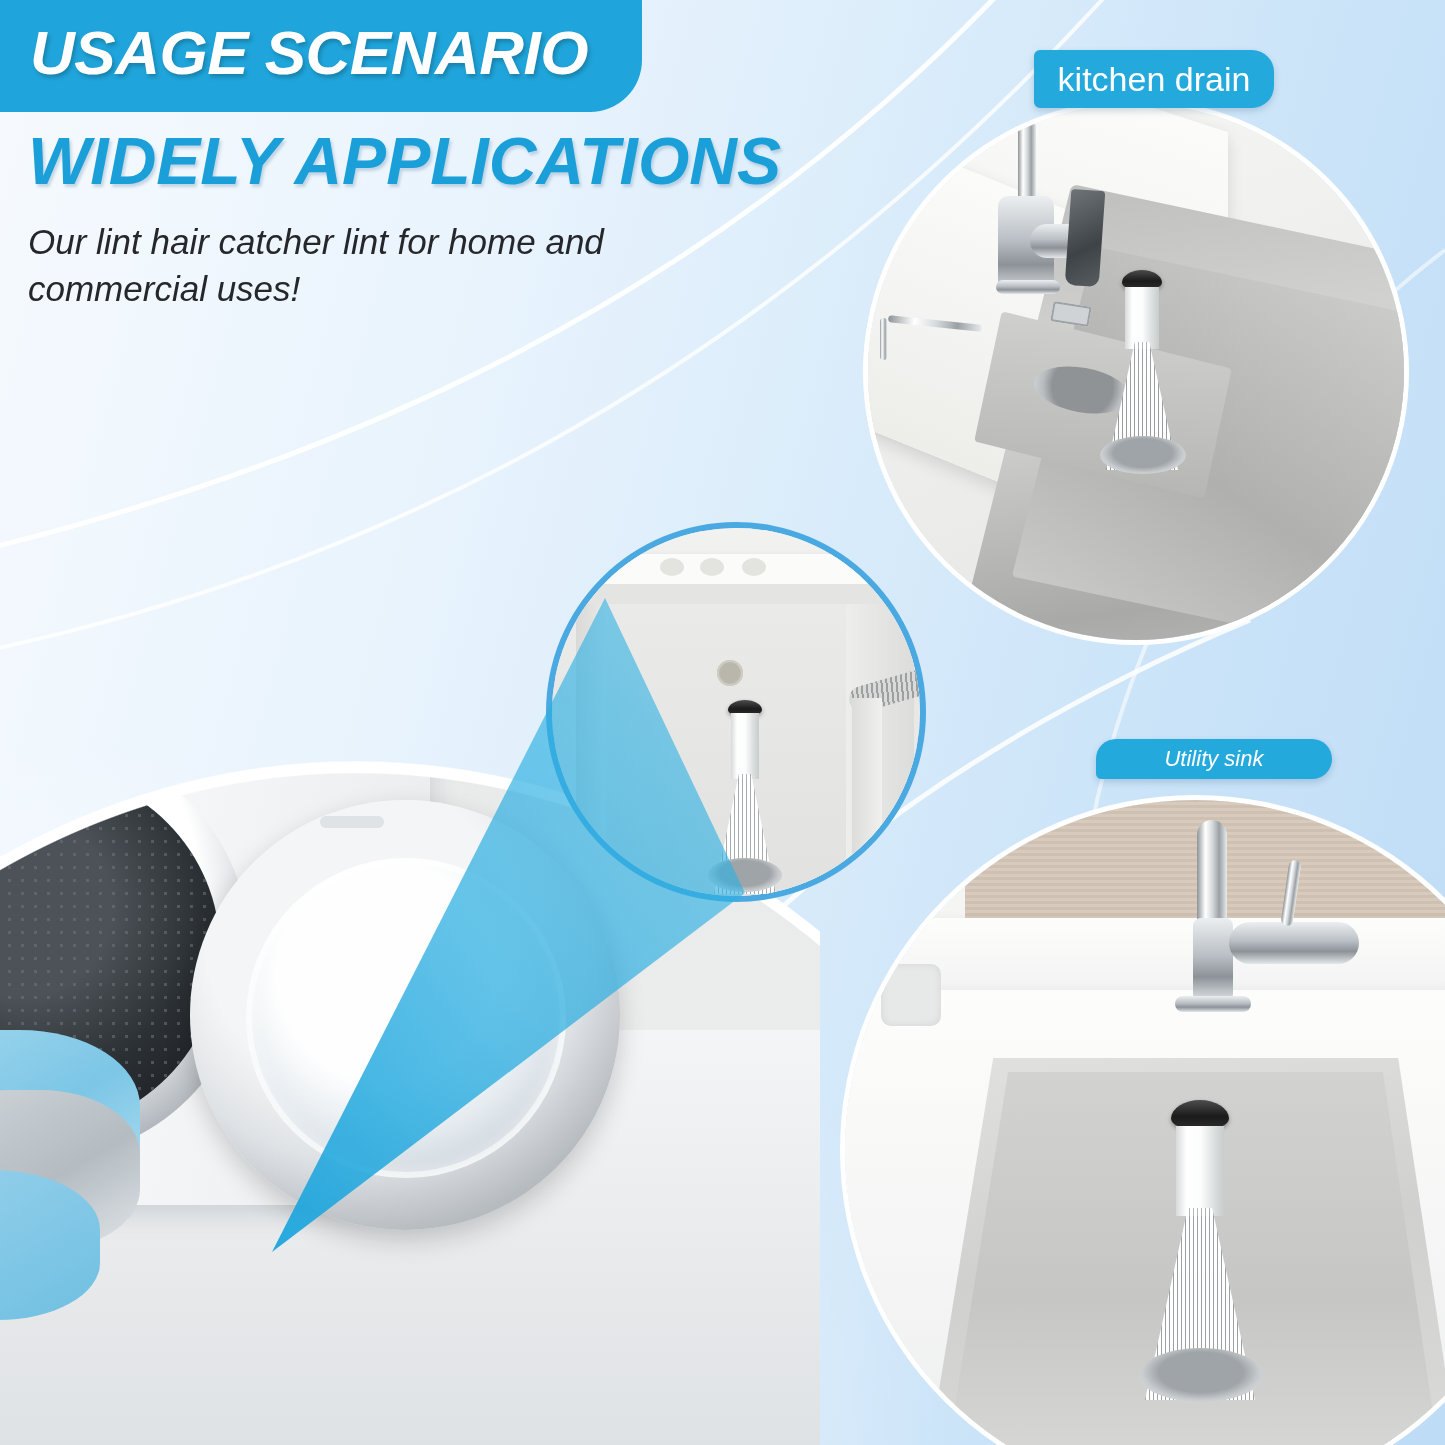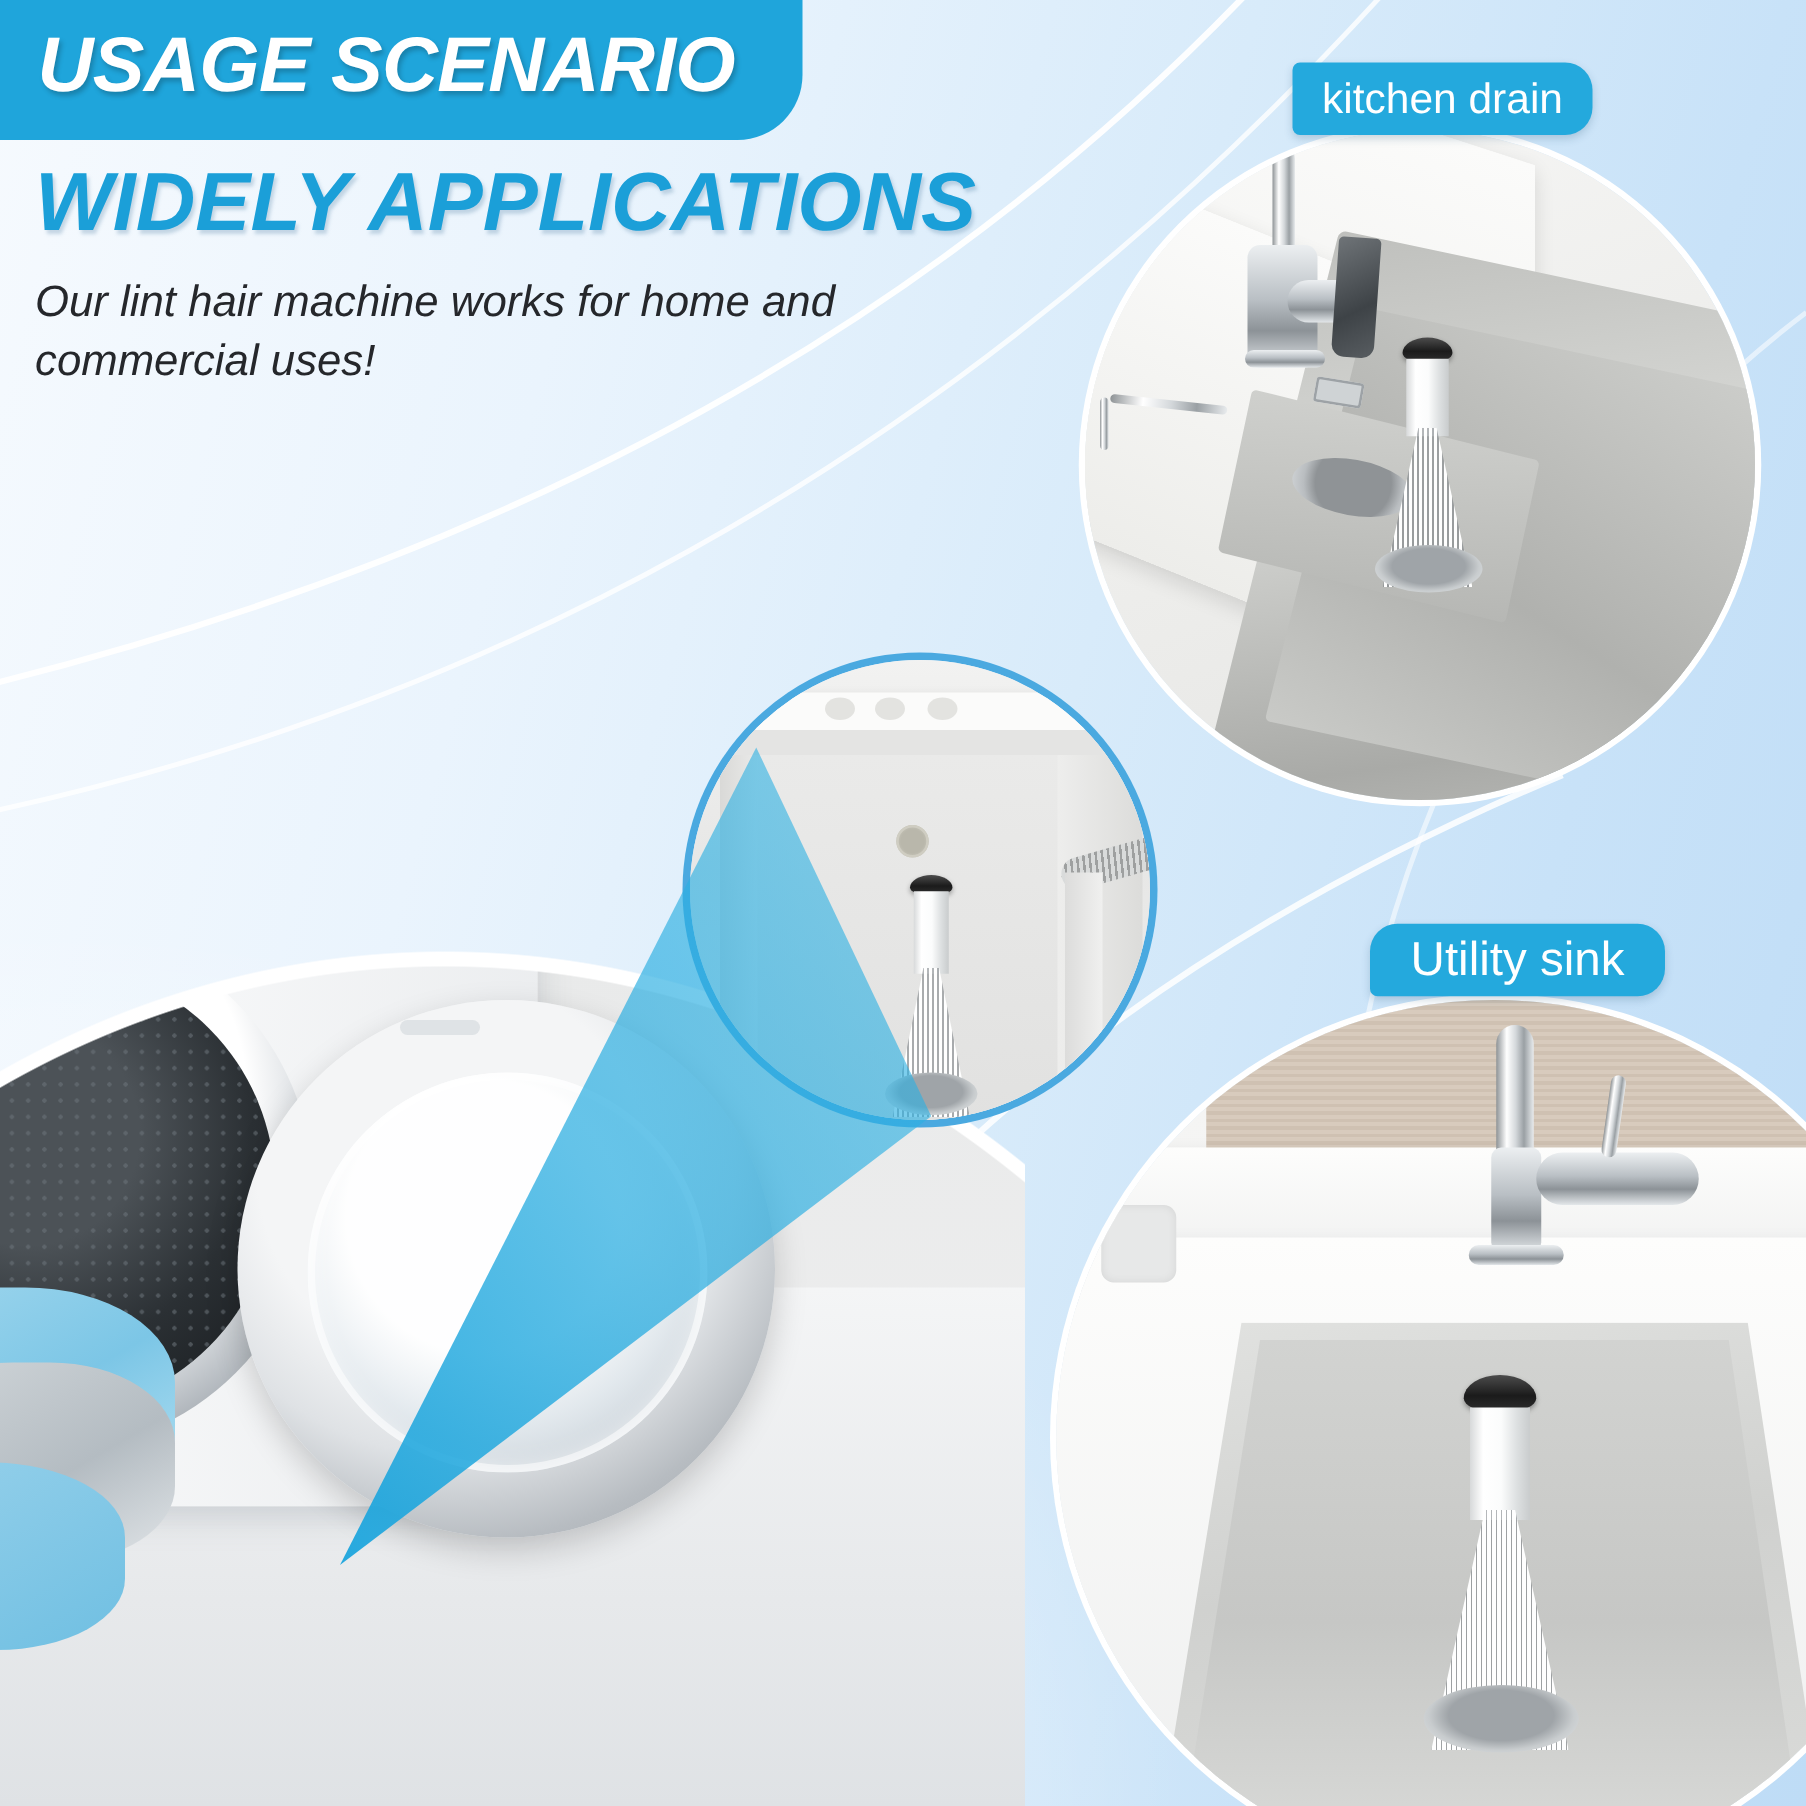--- a/index.html
+++ b/index.html
@@ -126,21 +126,21 @@
   }
 
   
   .badge{
     position:absolute;background:#24a9dd;color:#ffffff;
     font-size:33px;line-height:1;white-space:nowrap;
     display:flex;align-items:center;justify-content:center;
     box-shadow:0 3px 7px rgba(30,80,120,.22);
   }
   #badge-kitchen{left:1034px;top:50px;width:240px;height:58px;border-radius:6px 22px 22px 6px;font-size:34px;}
-  #badge-utility{left:1096px;top:739px;width:236px;height:58px;border-radius:22px 22px 22px 6px;font-size:38px;}
+  #badge-utility{left:1096px;top:739px;width:236px;height:40px;border-radius:22px 22px 22px 6px;font-size:22px;font-style:italic;}
   #badge-washer{left:146px;top:1335px;width:646px;height:70px;border-radius:8px 22px 22px 8px;font-size:40px;}
 </style>
 </head>
 <body>
 
 <div id="stage">
 
   <div class="bg"></div>
   <svg class="bg-arcs" viewBox="0 0 1445 1445">
     <path d="M -60 560 C 330 470 720 300 1030 -40" fill="none" stroke="#ffffff" stroke-width="5" opacity=".95"></path>
@@ -268,18 +268,18 @@
         <stop offset="55%" stop-color="#28ace0" stop-opacity=".72"></stop>
         <stop offset="100%" stop-color="#1ca5dd" stop-opacity=".95"></stop>
       </linearGradient>
     </defs>
     <path d="M 605 598 L 745 893 L 272 1252 Z" fill="url(#wg)"></path>
   </svg>
 
   <div id="banner"></div>
   <div id="headline">WIDELY APPLICATIONS</div>
   <div id="banner-title">USAGE SCENARIO</div>
-  <div id="subtitle">Our lint hair machine works for home and commercial uses!</div>
+  <div id="subtitle">Our lint hair catcher lint for home and commercial uses!</div>
 
   <div class="badge" id="badge-kitchen">kitchen drain</div>
   <div class="badge" id="badge-utility">Utility sink</div>
 
 </div>
 
 </body></html>

